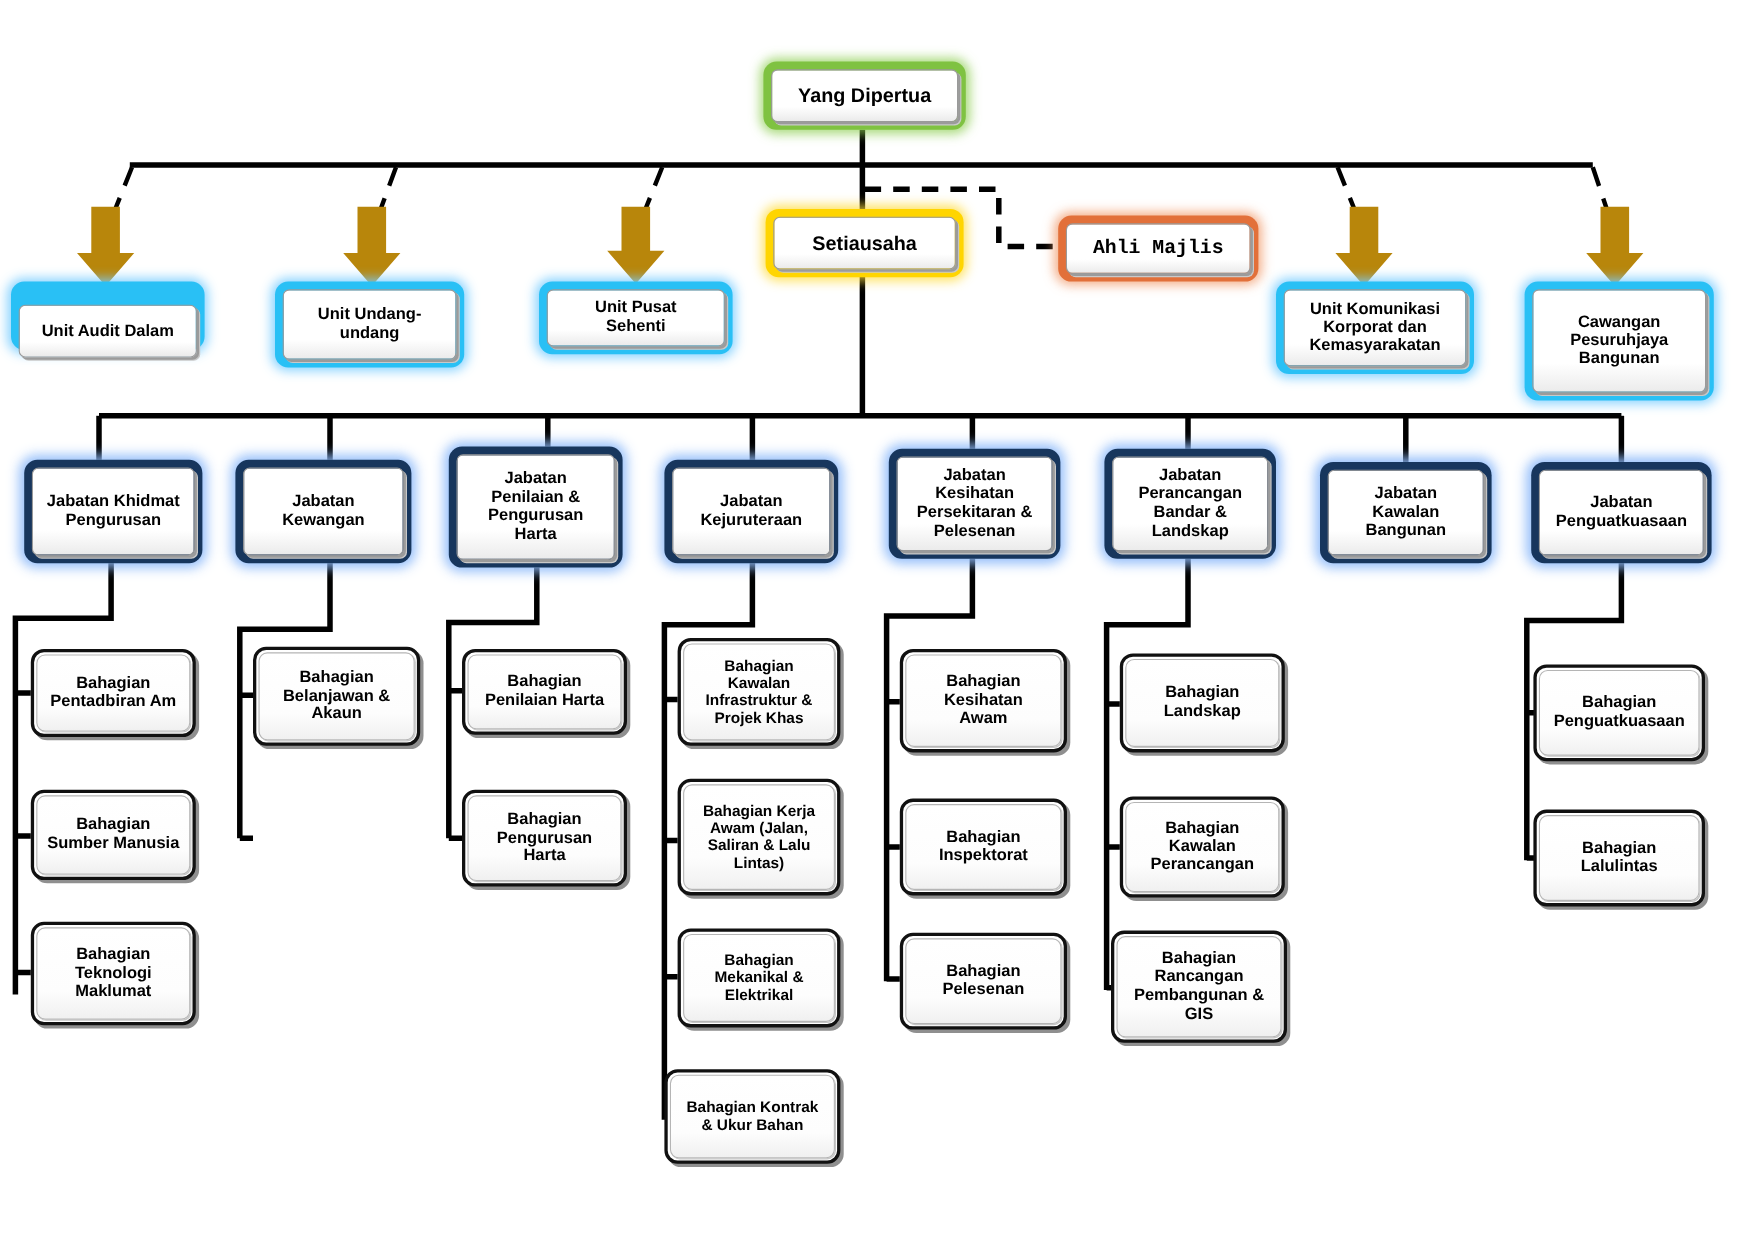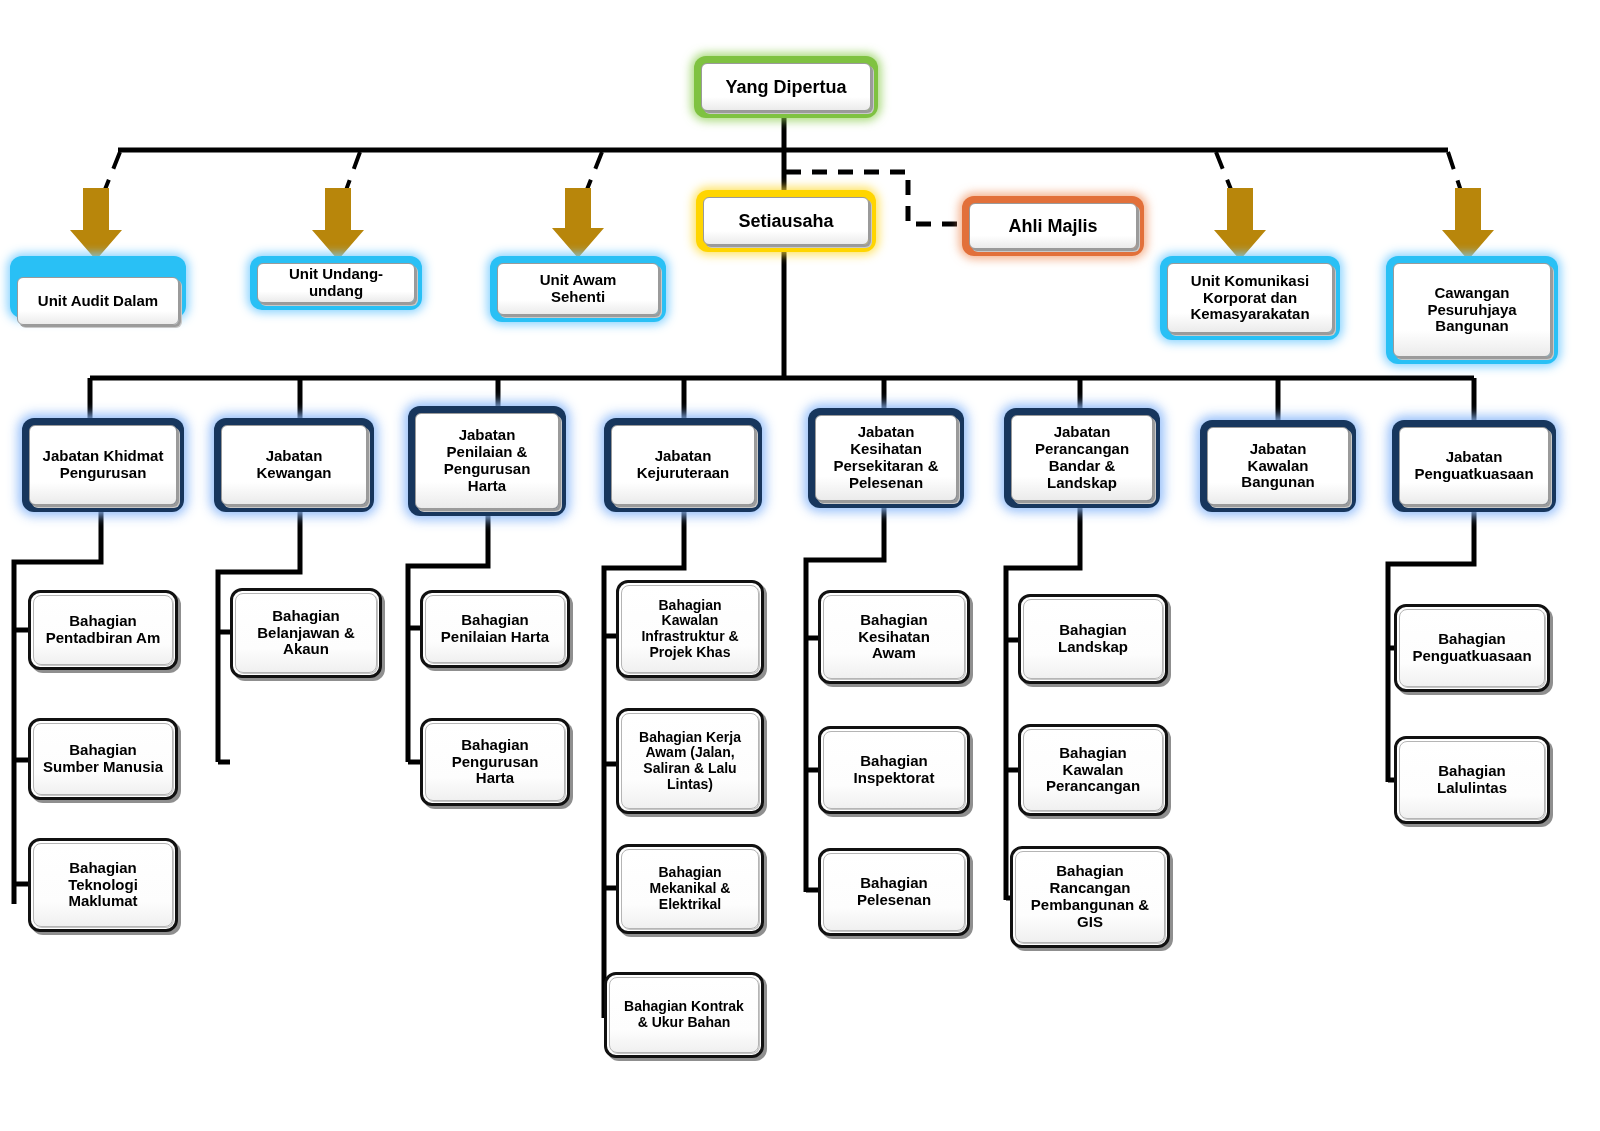--- a/index.html
+++ b/index.html
@@ -19,21 +19,21 @@
   .glow{border-radius:12px;padding:7px;}
   .glow .inner{
     border-radius:6px;
     background:linear-gradient(180deg,#ffffff 0%,#ffffff 72%,#ebebeb 100%);
     border:1px solid #9a9a9a;
     box-shadow:2px 2px 0 0 #9b9b9b, 3px 3px 0 0 #c9c9c9;
   }
 
   .n-top{background:#7fc241;box-shadow:0 0 10px 3px rgba(140,205,80,.75);}
   .n-sec{background:#ffd500;box-shadow:0 0 10px 3px rgba(255,220,60,.8);}
-  .n-ahli{background:#e2703a;box-shadow:0 0 10px 3px rgba(240,150,100,.75);}
+  .n-ahli{background:#e2703a;box-shadow:0 0 10px 3px rgba(240,150,100,.75);font-family:Liberation Mono, monospace;}
   .n-unit{background:#29c0f5;box-shadow:0 0 10px 3px rgba(120,205,255,.85);}
   .n-dept{background:#17365d;box-shadow:0 0 11px 4px rgba(140,185,250,.9);}
 
   
   .n-div{
     border-radius:12px;border:3px solid #111111;background:#ffffff;
     box-shadow:3px 3px 0 0 #8f8f8f;
   }
   .n-div .inner{
     border-radius:8px;border:1px solid #b5b5b5;margin:2px;width:calc(100% - 4px);height:calc(100% - 4px);
@@ -127,27 +127,27 @@
   </div>
 
   <div class="node glow n-ahli" style="left:962px;top:196px;width:182px;height:60px;">
     <div class="inner fs18">Ahli Majlis</div>
   </div>
 
   <div class="node glow n-unit" style="left:10px;top:256px;width:176px;height:62px;">
     <div class="inner fs15" style="white-space:pre-line;margin-top:28px;">Unit Audit Dalam</div>
   </div>
 
-  <div class="node glow n-unit" style="left:250px;top:256px;width:172px;height:54px;">
+  <div class="node glow n-unit" style="left:250px;top:256px;width:172px;height:78px;">
     <div class="inner fs15" style="white-space:pre-line;">Unit Undang-
 undang</div>
   </div>
 
   <div class="node glow n-unit" style="left:490px;top:256px;width:176px;height:66px;">
-    <div class="inner fs15" style="white-space:pre-line;">Unit Awam
+    <div class="inner fs15" style="white-space:pre-line;">Unit Pusat
 Sehenti</div>
   </div>
 
   <div class="node glow n-unit" style="left:1160px;top:256px;width:180px;height:84px;">
     <div class="inner fs15" style="white-space:pre-line;">Unit Komunikasi
 Korporat dan
 Kemasyarakatan</div>
   </div>
 
   <div class="node glow n-unit" style="left:1386px;top:256px;width:172px;height:108px;">

